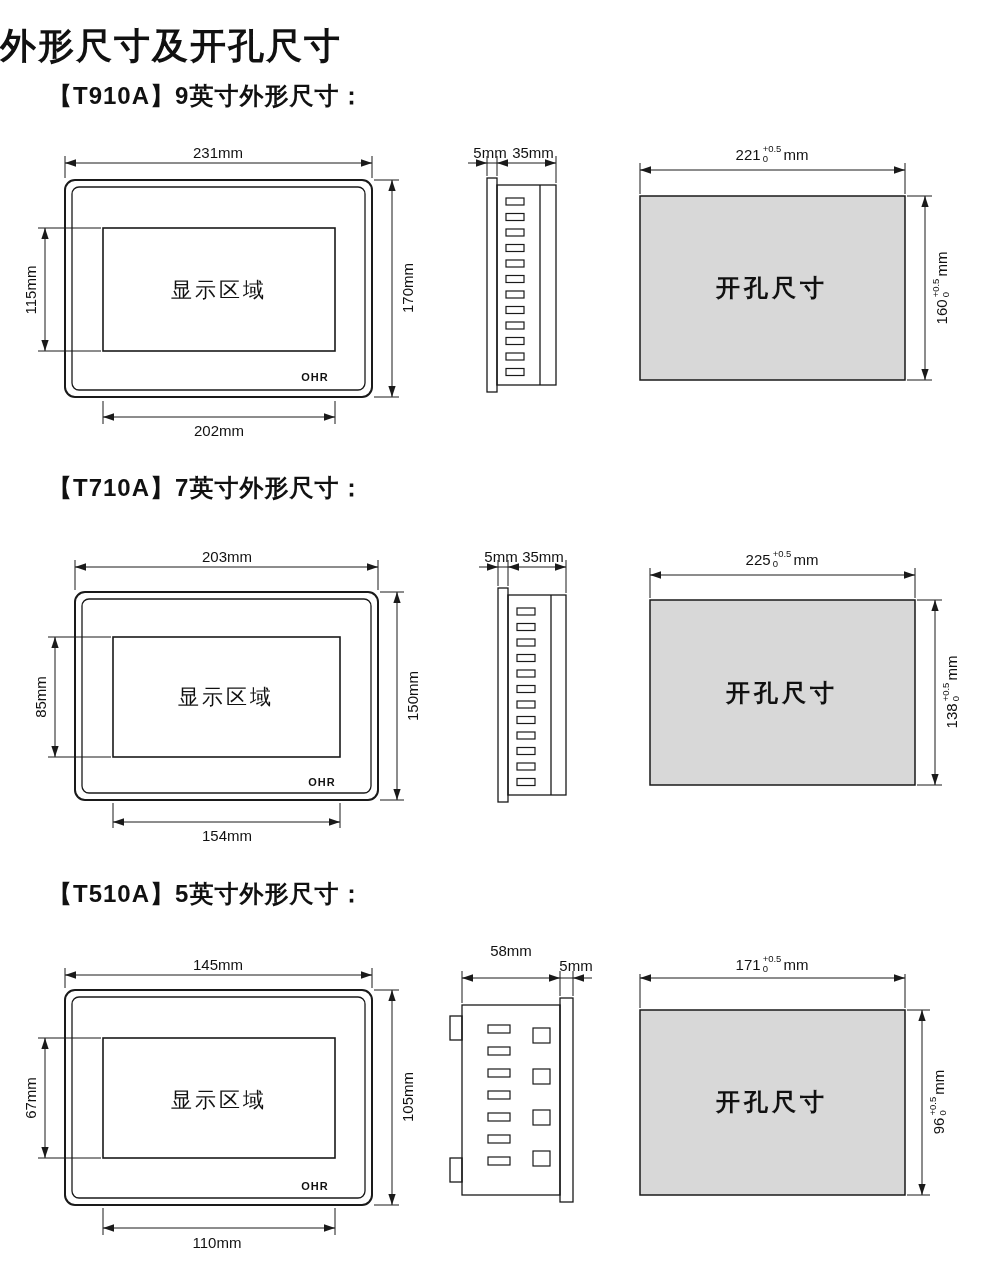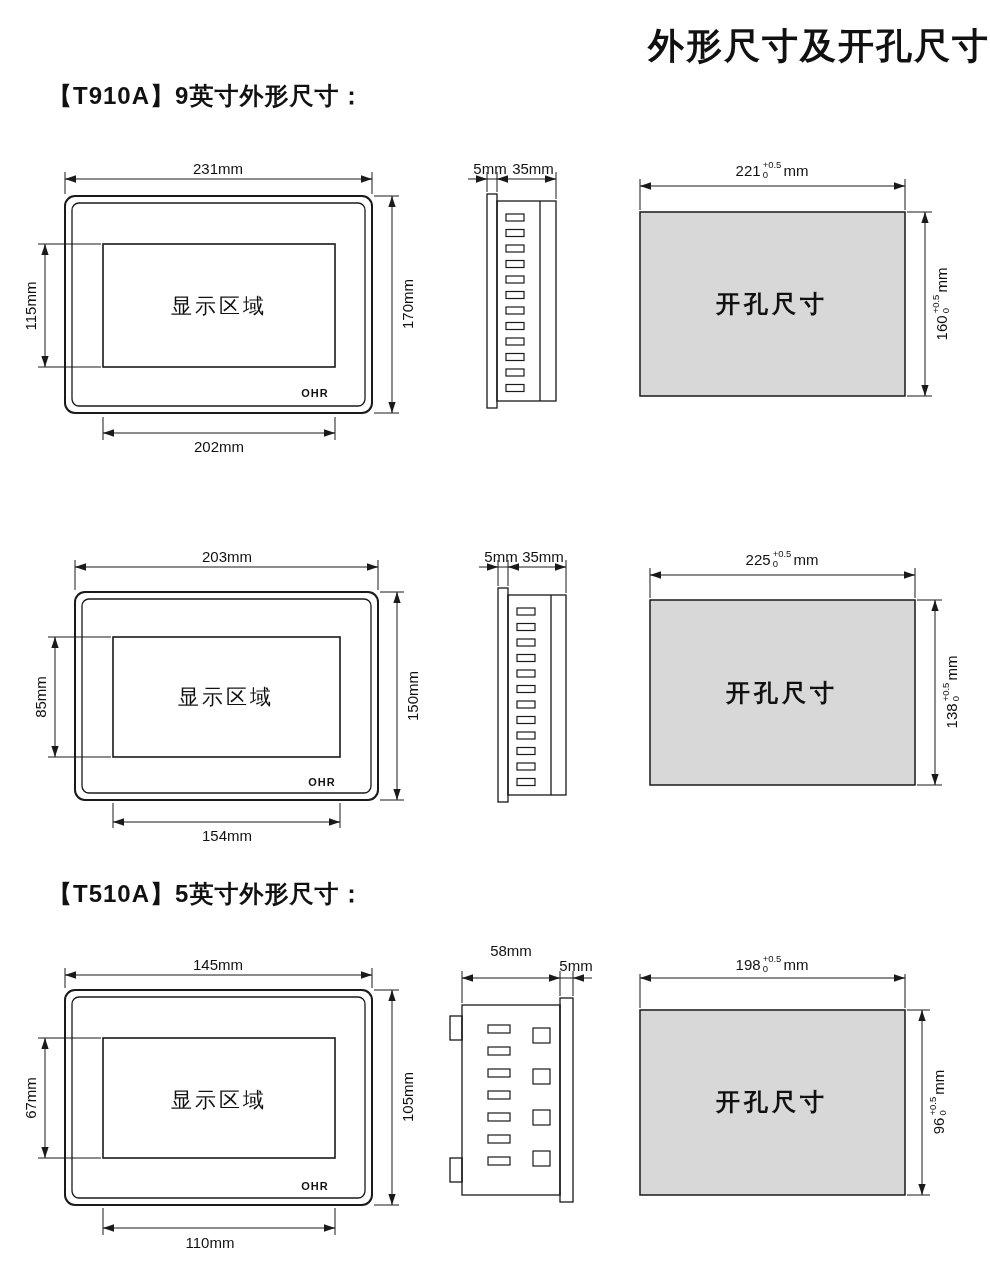--- a/index.html
+++ b/index.html
@@ -1,19 +1,19 @@
 <!DOCTYPE html>
 <html><head>
 <meta charset="utf-8">
 <style>
   *{margin:0;padding:0;box-sizing:border-box}
   html,body{background:#fff}
   body{width:990px;height:1280px;position:relative;overflow:hidden;
        font-family:"Liberation Sans",sans-serif;color:#111}
-  .page-title{position:absolute;top:22px;left:0;width:990px;text-align:right;
+  .page-title{position:absolute;top:22px;left:0;width:990px;text-align:left;
               font-size:36px;font-weight:bold;letter-spacing:2px}
   .sec{position:absolute;left:0;width:990px}
   .heading{position:absolute;left:48px;top:0;font-size:24px;font-weight:700;
            letter-spacing:1px;white-space:nowrap}
   .draw{position:absolute;left:0;width:990px}
   .draw svg{position:absolute;left:0;top:0}
   .lbl{position:absolute;transform:translate(-50%,-50%);font-size:15px;
        white-space:nowrap;line-height:1}
   .lbl.v{transform:translate(-50%,-50%) rotate(-90deg)}
   .tol{display:flex;align-items:center}
@@ -34,21 +34,21 @@
   .gray{fill:#d8d8d8;stroke:#1a1a1a;stroke-width:1.5}
   .ext,.dim{stroke:#1a1a1a;stroke-width:1;fill:none}
 </style>
 </head>
 <body>
 
 <h1 class="page-title">外形尺寸及开孔尺寸</h1>
 
 <section class="sec" style="top:80px;height:392px">
   <h2 class="heading"><span>【T910A】</span><span>9英寸外形尺寸：</span></h2>
-  <div class="draw" style="top:66px;height:330px">
+  <div class="draw" style="top:50px;height:330px">
     <svg width="990" height="330" viewBox="0 0 990 330">
       <defs>
         <marker id="ar1" viewBox="0 0 10 10" refX="10" refY="5" markerWidth="11" markerHeight="11" orient="auto-start-reverse">
           <path d="M0,1.7 L10,5 L0,8.3 Z" fill="#1a1a1a"></path>
         </marker>
       </defs>
       <g>
         <rect class="thick" x="65" y="50" width="307" height="217" rx="10"></rect>
         <rect class="thin" x="72" y="57" width="293" height="203" rx="7"></rect>
         <rect class="mid" x="103" y="98" width="232" height="123"></rect>
@@ -120,20 +120,21 @@
           <span>+0.5</span>
           <span>0</span>
         </span>
         <span class="unit">mm</span>
       </div>
     <div class="cnbig" style="left:772px;top:158px">开孔尺寸</div>
   </div>
 </section>
 
 <section class="sec" style="top:472px;height:396px">
+  <h2 class="heading"><span>【T710A】</span><span>7英寸外形尺寸：</span></h2>
   <div class="draw" style="top:63px;height:330px">
     <svg width="990" height="330" viewBox="0 0 990 330">
       <defs>
         <marker id="ar2" viewBox="0 0 10 10" refX="10" refY="5" markerWidth="11" markerHeight="11" orient="auto-start-reverse">
           <path d="M0,1.7 L10,5 L0,8.3 Z" fill="#1a1a1a"></path>
         </marker>
       </defs>
       <g>
         <rect class="thick" x="75" y="57" width="303" height="208" rx="10"></rect>
         <rect class="thin" x="82" y="64" width="289" height="194" rx="7"></rect>
@@ -267,27 +268,27 @@
         <line class="ext" x1="905" y1="78" x2="905" y2="44"></line>
         <line class="dim" x1="640" y1="48" x2="905" y2="48" marker-start="url(#ar3)" marker-end="url(#ar3)"></line>
         <line class="ext" x1="907" y1="80" x2="930" y2="80"></line>
         <line class="ext" x1="907" y1="265" x2="930" y2="265"></line>
         <line class="dim" x1="922" y1="80" x2="922" y2="265" marker-start="url(#ar3)" marker-end="url(#ar3)"></line>
       </g>
     </svg>
     <div class="lbl" style="left:218px;top:34px">145mm</div>
     <div class="lbl v" style="left:30px;top:168px">67mm</div>
     <div class="lbl v" style="left:407px;top:167px">105mm</div>
-    <div class="lbl" style="left:210px;top:312px">110mm</div>
+    <div class="lbl" style="left:217px;top:312px">110mm</div>
     <div class="cn" style="left:219px;top:170px">显示区域</div>
     <div class="ohr" style="left:315px;top:256px">OHR</div>
     <div class="lbl" style="left:511px;top:20px">58mm</div>
     <div class="lbl" style="left:576px;top:35px">5mm</div>
     <div class="lbl tol" style="left:772px;top:34px">
-        <span>198</span>
+        <span>171</span>
         <span class="stack">
           <span>+0.5</span>
           <span>0</span>
         </span>
         <span class="unit">mm</span>
       </div>
     <div class="lbl tol v" style="left:938px;top:172px">
         <span>96</span>
         <span class="stack">
           <span>+0.5</span>

